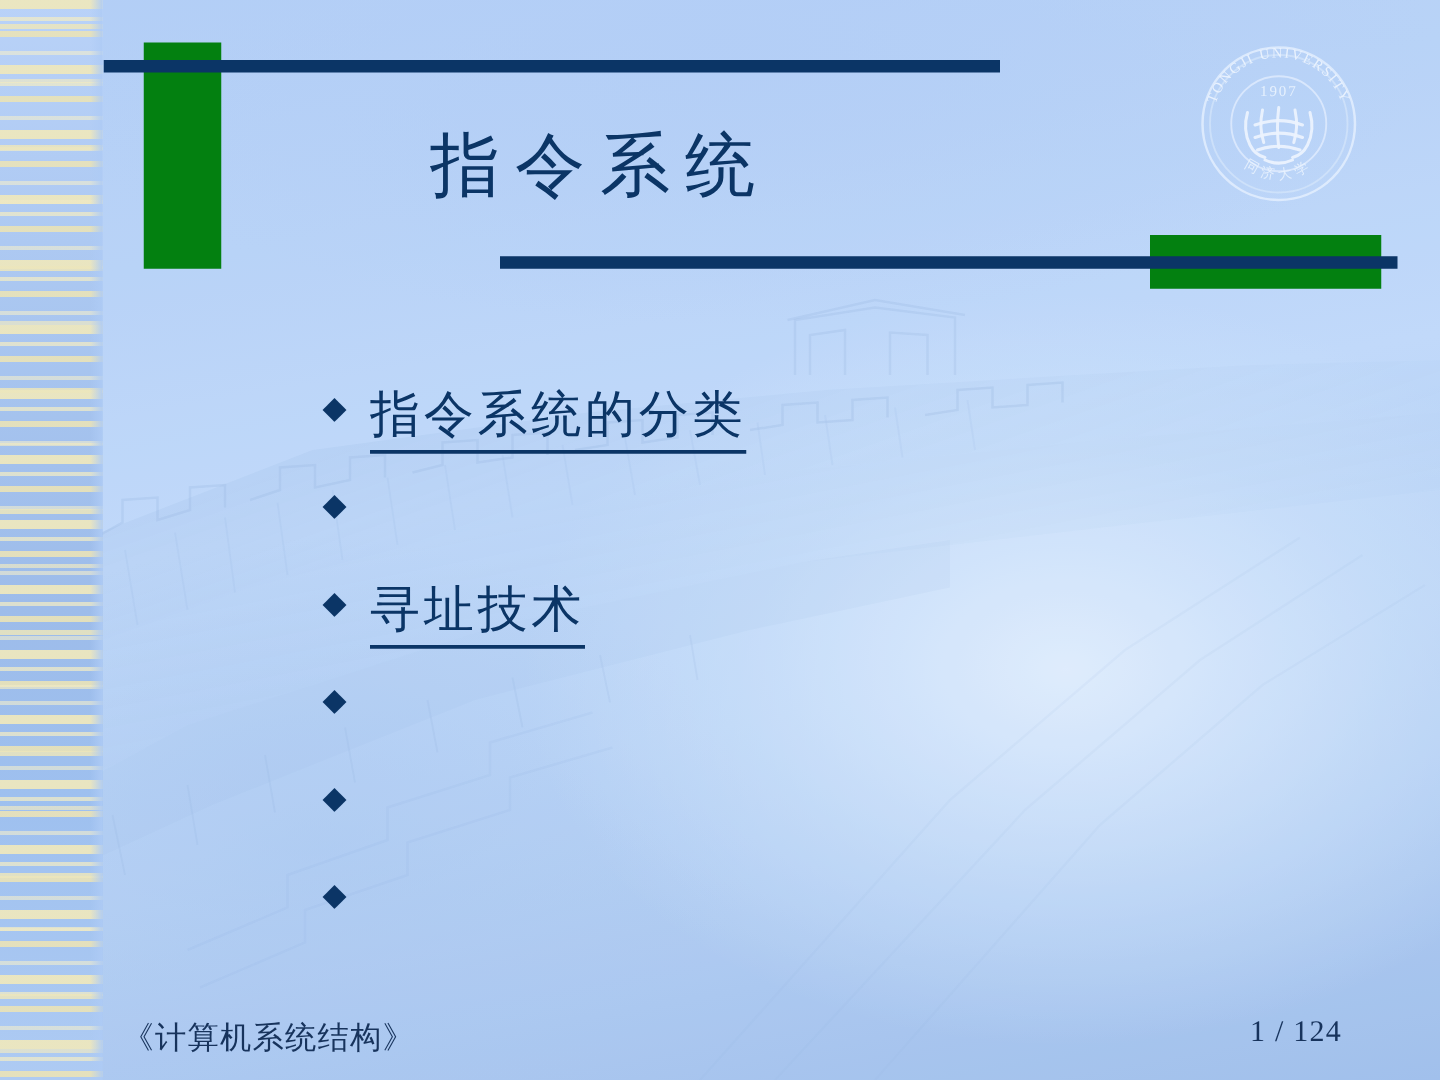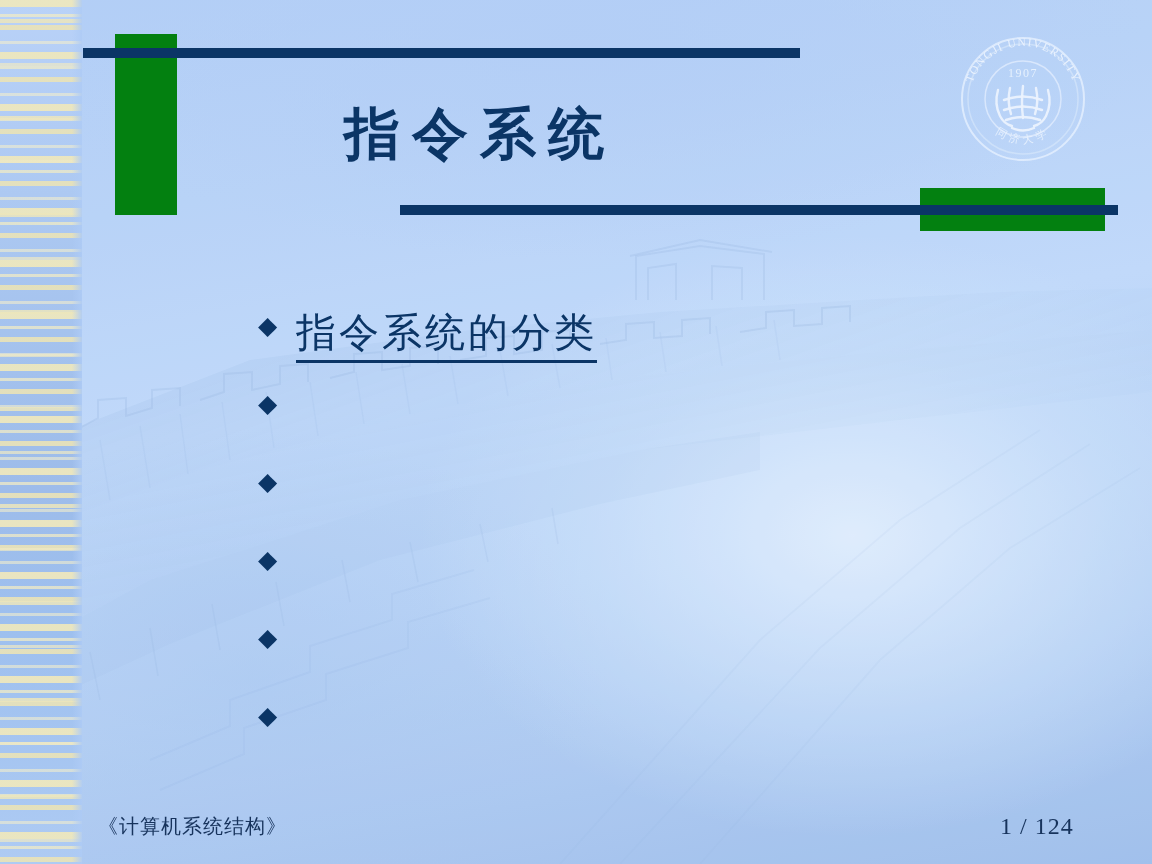--- a/index.html
+++ b/index.html
@@ -114,21 +114,21 @@
   .seal svg { display: block; width: 100%; height: 100%; }
 
   
   .slide-title {
     position: absolute;
     left: 0; top: 96px;
     width: 948px;
     text-align: center;
     font-size: 56px;
     line-height: 74px;
-    font-weight: bold;
+    font-weight: normal;
     letter-spacing: 12px;
     color: #0b3566;
     font-family: "DejaVu Serif", "Liberation Serif", serif;
     text-indent: 12px;
   }
 
   
   .bullet-list {
     position: absolute;
     left: 258px; top: 286px;
@@ -161,21 +161,21 @@
   .bullet-text .latin {
     font-family: "Liberation Sans", "DejaVu Sans", sans-serif;
     font-weight: bold;
     letter-spacing: 0px;
   }
 
   
   .footer-left {
     position: absolute;
     left: 98px; top: 813px;
-    font-size: 20px;
+    font-size: 25px;
     color: #17335c;
     letter-spacing: 1px;
     font-family: "DejaVu Serif", "Liberation Serif", serif;
   }
   .footer-page {
     position: absolute;
     left: 1000px; top: 813px;
     font-size: 24px;
     color: #17335c;
     letter-spacing: 1px;
@@ -320,20 +320,21 @@
       <span class="bullet-mark">◆</span>
       <span class="bullet-text">指令系统的分类</span>
     </div>
 
     <div class="bullet-row">
       <span class="bullet-mark">◆</span>
     </div>
 
     <div class="bullet-row">
       <span class="bullet-mark">◆</span>
+      <span class="bullet-text">寻址技术</span>
     </div>
 
     <div class="bullet-row">
       <span class="bullet-mark">◆</span>
     </div>
 
     <div class="bullet-row">
       <span class="bullet-mark">◆</span>
     </div>
 

